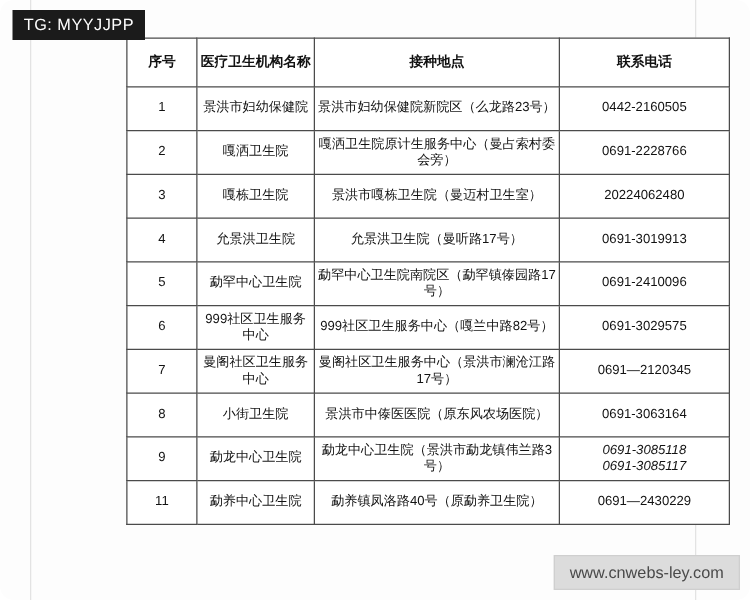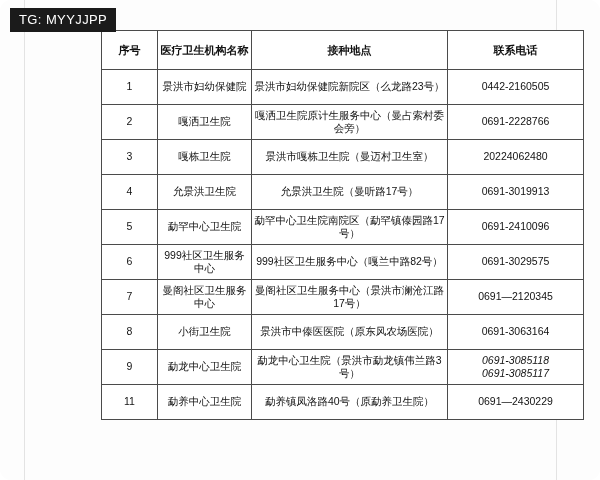--- a/index.html
+++ b/index.html
@@ -196,14 +196,15 @@
           <tr>
             <td class="cell-no">11</td>
             <td>勐养中心卫生院</td>
             <td>勐养镇凤洛路40号（原勐养卫生院）</td>
             <td>0691—2430229</td>
           </tr>
         </tbody>
     </table>
   </div>
 
+  <div class="watermark">www.cnwebs-ley.com</div>
 
 </div>
 
 </body></html>

